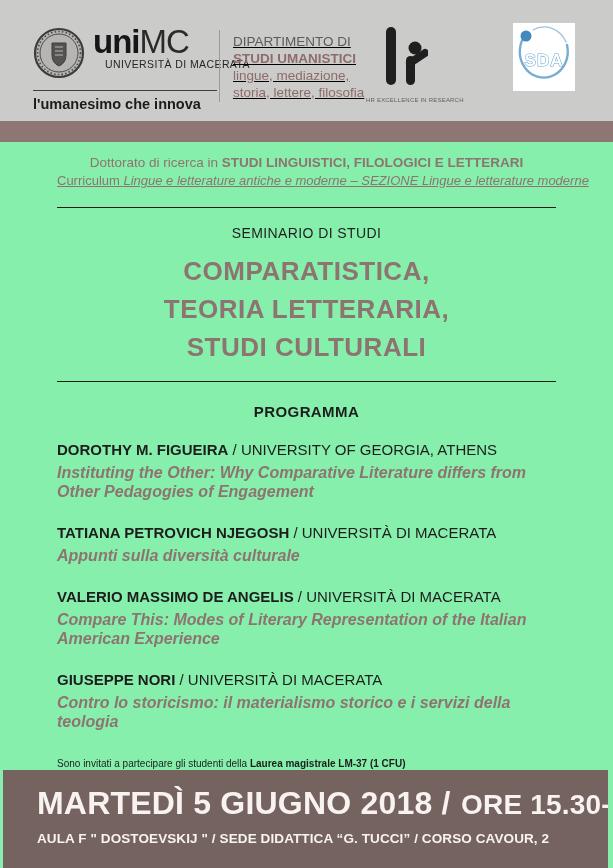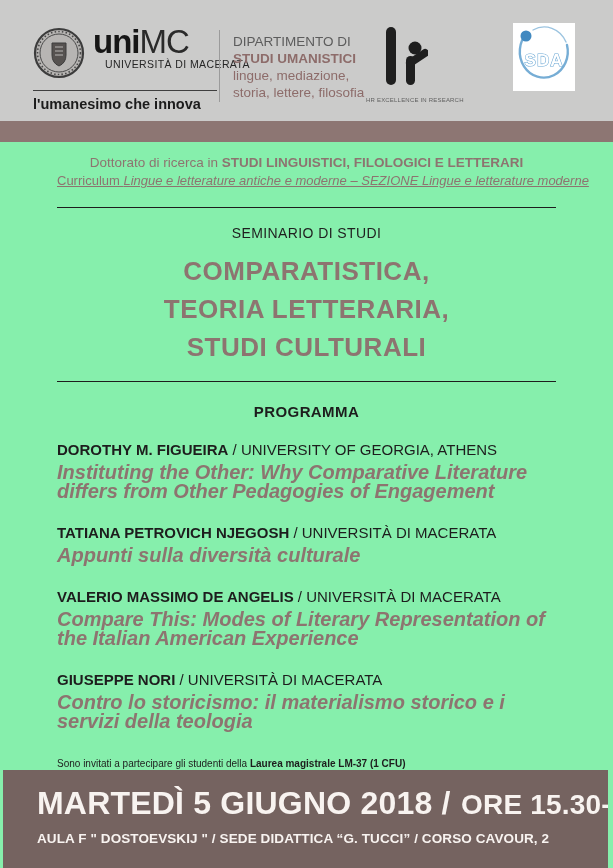--- a/index.html
+++ b/index.html
@@ -16,21 +16,21 @@
   .wordmark-col { display:flex; flex-direction:column; }
   .wordmark { font-size:33px; line-height:30px; letter-spacing:-1px; color:#161616; white-space:nowrap; }
   .wordmark .wm-bold { font-weight:700; }
   .wordmark .wm-light { font-weight:400; color:#2a2a2a; }
   .university { font-size:10.5px; letter-spacing:.4px; color:#262626; margin-top:1px; white-space:nowrap;padding-left:12px; }
   .unimc-rule { border:none; border-top:1.5px solid #3f3f3f; margin:7px 0 0 0; width:184px; }
   .tagline { font-weight:700; font-size:14.5px; color:#1c1c1c; margin-top:5px; white-space:nowrap; }
 
   .header-divider { position:absolute; left:219px; top:30px; width:1px; height:72px; background:#9b9b9b; }
 
-  .dept-block { position:absolute; left:233px; top:33px; font-size:13.5px; line-height:17px; white-space:nowrap; }
+  .dept-block { position:absolute; left:233px; top:33px; font-size:13.5px; line-height:17px; white-space:nowrap;text-decoration:underline; }
   .dept-l1 { color:#5c5c5c; }
   .dept-l2 { color:#8d6c6a; font-weight:700; }
   .dept-l3, .dept-l4 { color:#8d6c6a; }
 
   .hr-block { position:absolute; left:366px; top:27px; width:80px; text-align:center; }
   .hr-caption { font-size:6px; letter-spacing:.2px; color:#5f5f5f; margin-top:6px; white-space:nowrap; }
 
   .sda-block { position:absolute; left:513px; top:23px; }
 
   
@@ -57,21 +57,21 @@
   .kicker { margin-top:17px; text-align:center; font-size:14px; letter-spacing:.4px; color:#1f1f1f; }
   .big-title { margin-top:11px; text-align:center; font-weight:700; font-size:26px; line-height:38px;
                letter-spacing:.5px; color:#8d7470; }
 
   .programma { margin-top:21px; text-align:center; font-weight:700; font-size:15px; letter-spacing:.4px; color:#1d1d1d; }
 
   .speakers { margin-top:21px; }
   .speaker { margin-bottom:23px; }
   .speaker-line { font-size:15px; color:#1d1d1d; white-space:nowrap; }
   .speaker-name { font-weight:700; }
-  .talk { font-size:20px; font-weight:700; font-style:italic; color:#8d7470; margin-top:5px; line-height:19px; }
+  .talk { font-size:16px; font-weight:700; font-style:italic; color:#8d7470; margin-top:5px; line-height:19px; }
 
   .note { font-size:10px; color:#1d1d1d; line-height:20px; margin-top:2px; }
 </style>
 </head>
 <body>
 
 <div class="poster">
 
   <div class="header">
 

